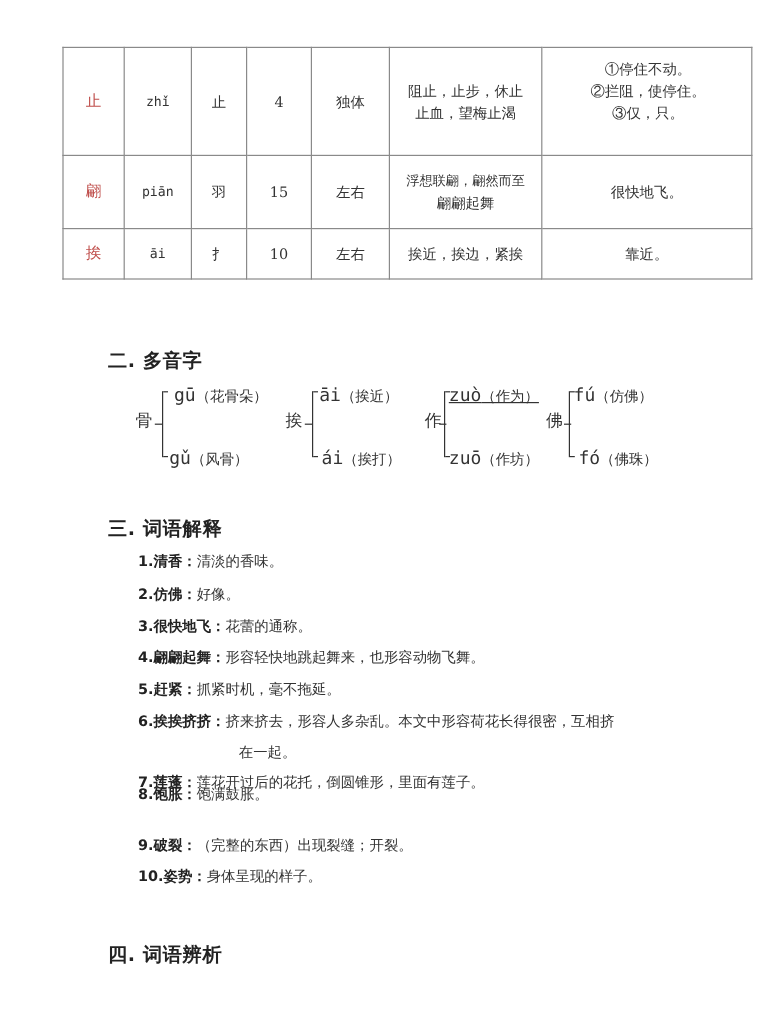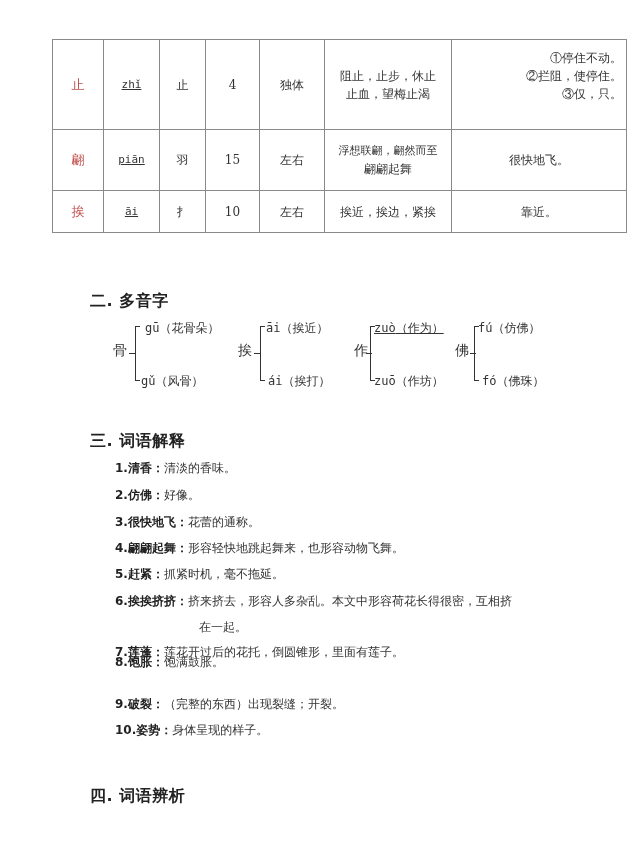--- a/index.html
+++ b/index.html
@@ -2,37 +2,37 @@
 <html><head>
   <meta charset="utf-8">
   <style>
     html, body { margin: 0; padding: 0; background: #ffffff; }
     body { width: 640px; height: 845px; position: relative; overflow: hidden;
            font-family: "DejaVu Serif", "Liberation Serif", serif; color: #222; }
     .tbl { position: absolute; left: 52px; top: 39px; border-collapse: collapse; table-layout: fixed; }
     .tbl td { border: 1.5px solid #8a8a8a; text-align: center; vertical-align: middle;
               font-size: 12px; line-height: 18px; padding: 0 4px; color: #333; }
     .tbl td.ch { color: #c0504d; font-size: 13px; }
-    .tbl td.py { font-family: "DejaVu Sans Mono", "Liberation Mono", monospace; font-size: 11px; text-decoration: underline; }
-    .tbl td.mean { text-align: right; padding-left: 6px; }
+    .tbl td.py { font-family: "DejaVu Sans Mono", "Liberation Mono", monospace; font-size: 11px; }
+    .tbl td.mean { text-align: center; padding-left: 6px; }
     .tbl td.meanc { text-align: center; }
     .meanline { display: block; }
 
     .h2 { position: absolute; left: 90px; font-family: "DejaVu Sans", "Liberation Sans", sans-serif;
           font-size: 16px; font-weight: bold; color: #222; letter-spacing: 0.5px; }
 
     .poly { position: absolute; font-size: 12px; color: #333; }
     .poly .base { position: absolute; font-size: 14px; }
     .poly .brk { position: absolute; border-left: 1.5px solid #333; }
     .poly .brk::before, .poly .brk::after { content: ""; position: absolute; left: 0; width: 4px; border-top: 1.5px solid #333; }
     .poly .brk::before { top: 0; }
     .poly .brk::after { bottom: 0; }
     .poly .stem { position: absolute; border-top: 1.5px solid #333; width: 6px; }
     .poly .rd { position: absolute; white-space: nowrap; font-size: 12px; }
-    .poly .rd .p { font-family: "DejaVu Sans Mono", "Liberation Mono", monospace; font-size: 12px; }
+    .poly .rd .p { font-family: "DejaVu Sans Mono", "Liberation Mono", monospace; font-size: 15px; }
 
     .defs { position: absolute; left: 115px; top: 460px; font-size: 12px; color: #333; }
     .def { position: absolute; left: 0; white-space: nowrap; }
     .def .term { font-weight: bold; color: #222; font-family: "DejaVu Sans", "Liberation Sans", sans-serif; margin-top: 44px; }
     .def .num { font-weight: bold; color: #222; font-family: "DejaVu Sans", "Liberation Sans", sans-serif; }
     .def .cont { position: absolute; left: 84px; top: 26px; white-space: nowrap; }
   </style>
 </head>
 <body>
 

